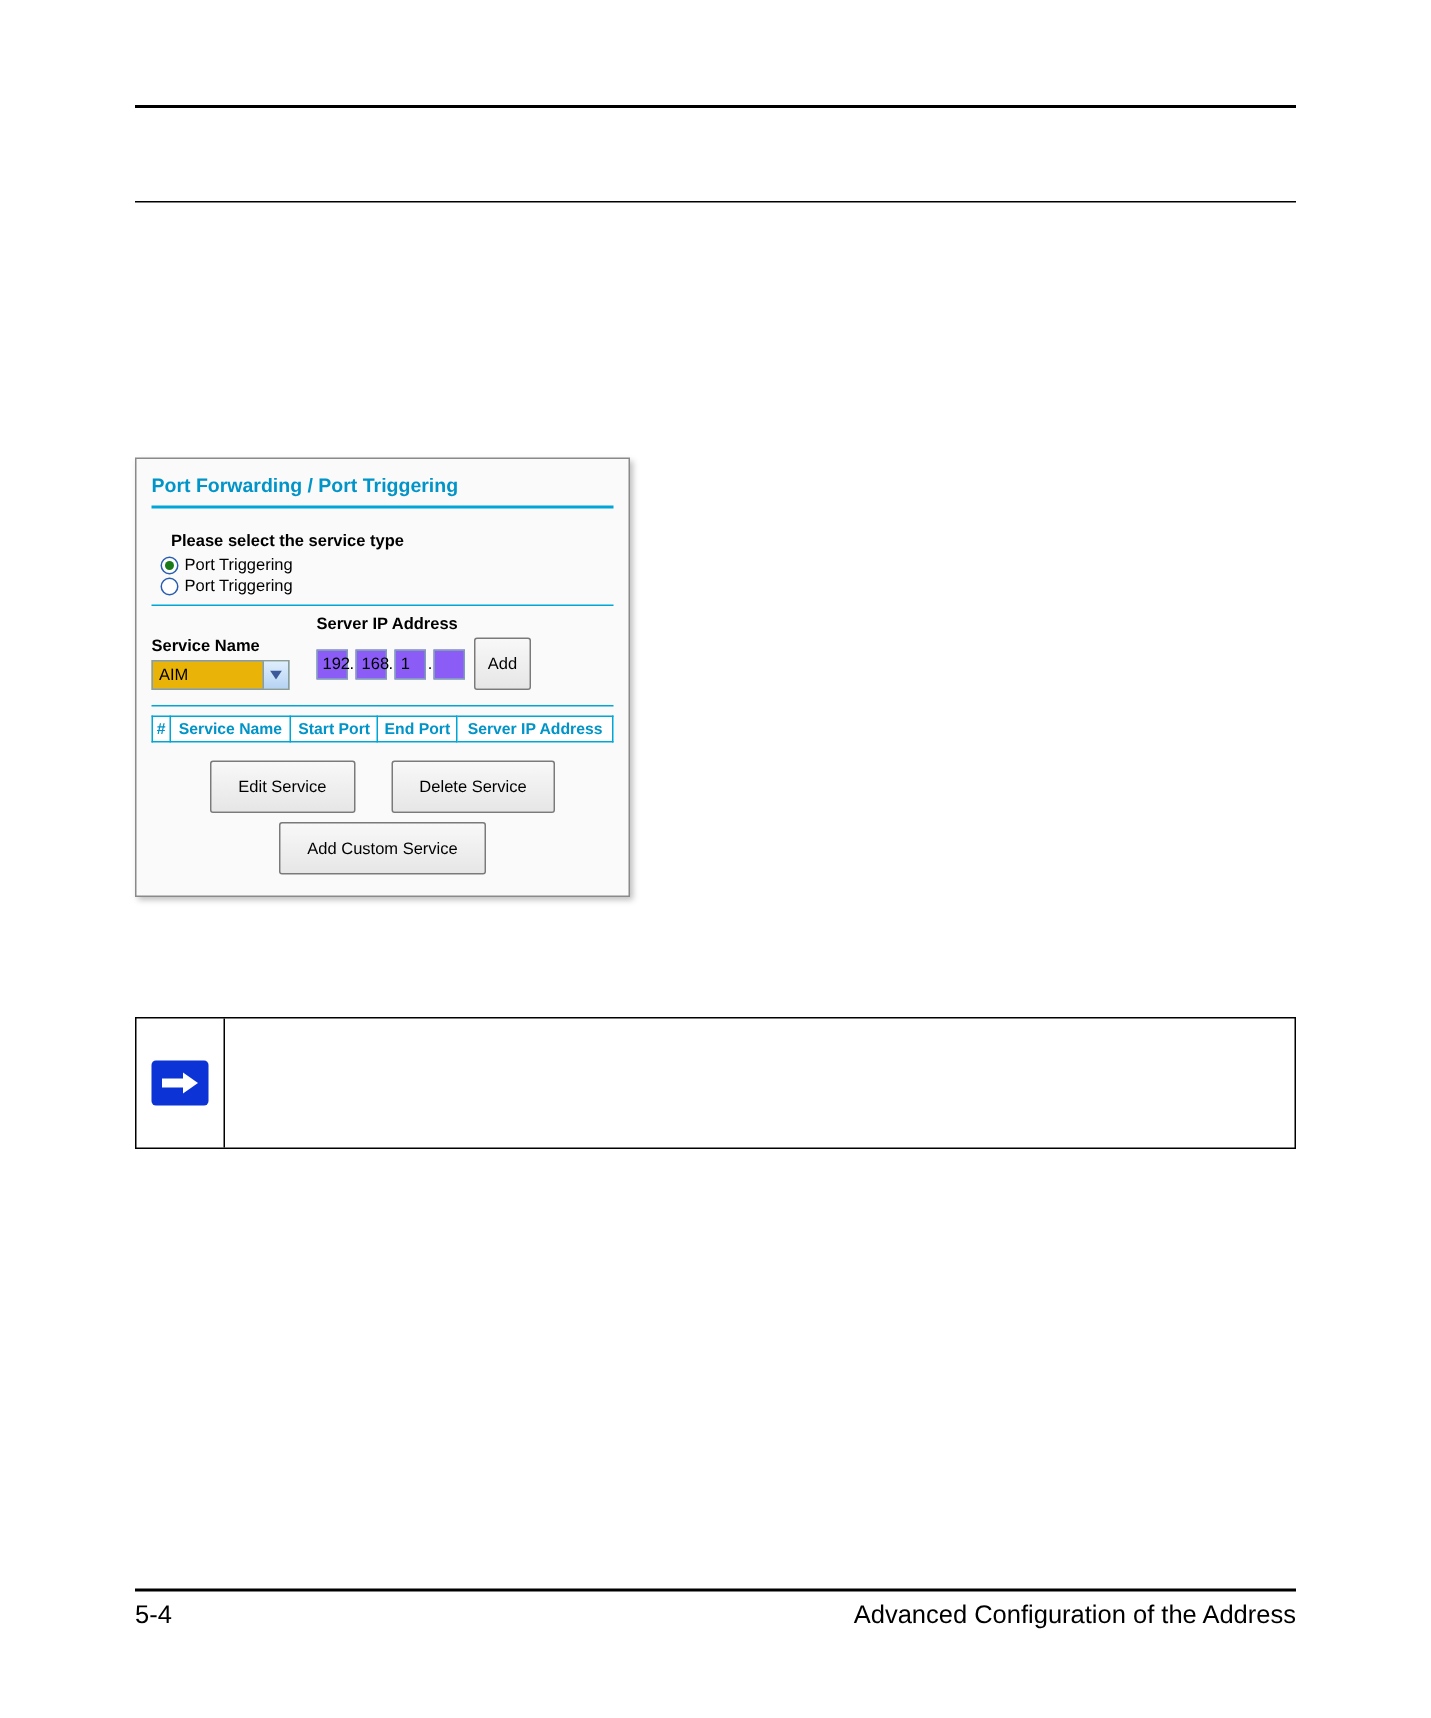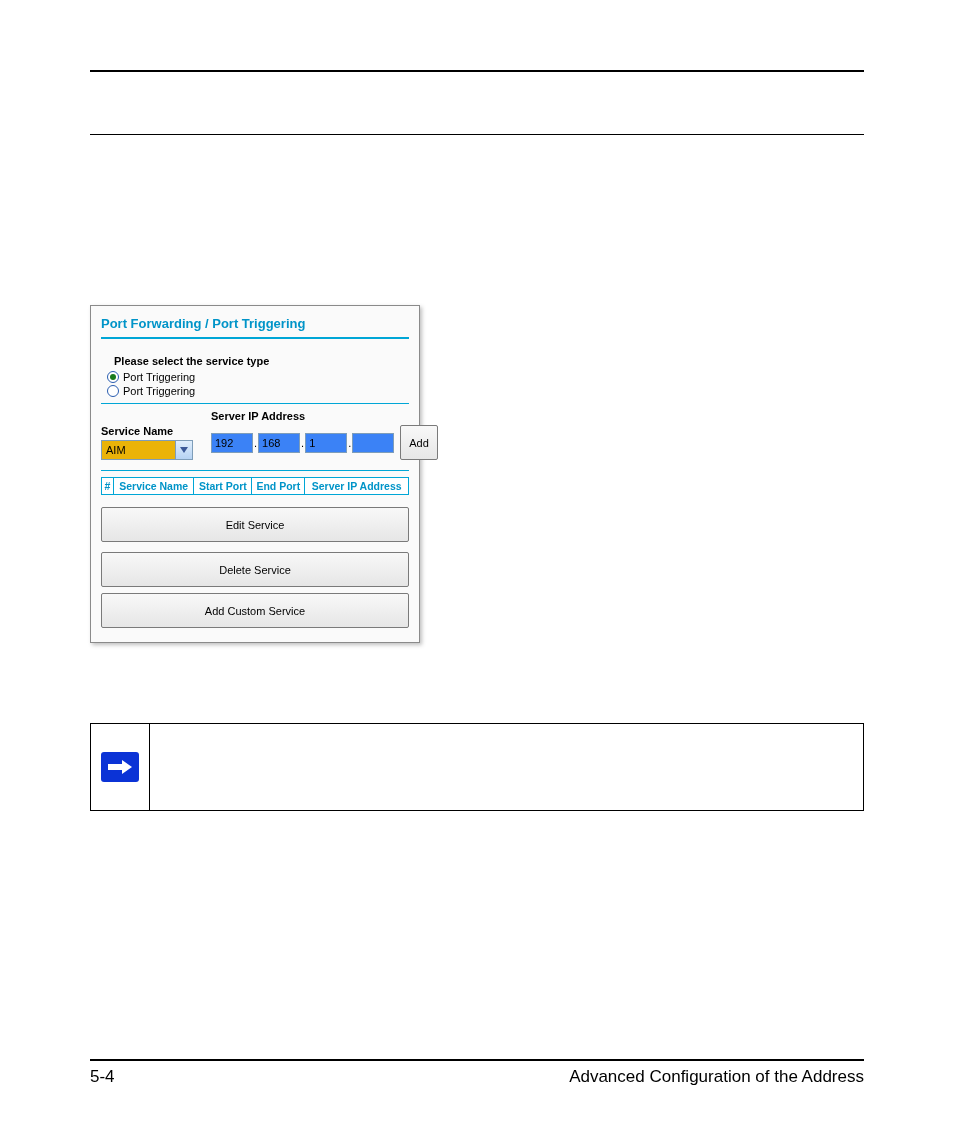--- a/index.html
+++ b/index.html
@@ -108,24 +108,24 @@
     width: 16px;
     height: 18px;
     background: linear-gradient(#dfeefc, #b6d3f3);
     border-left: 1px solid #7e9db9;
     display: flex;
     align-items: center;
     justify-content: center;
   }
   .select-arrow svg { display:block; }
   .ip-box {
-    width: 42px;
+    width: 21px;
     height: 20px;
     border: 1px solid #7e9db9;
-    background: #3b82f6;
+    background: #8b5cf6;
     font-size: 11px;
     padding: 0 3px;
     box-sizing: border-box;
     display: inline-flex;
     align-items: center;
   }
   .dot { padding: 0 1px; }
   .btn {
     border: 1px solid #7a7a7a;
     background: linear-gradient(#f8f8f8, #e6e6e6);
@@ -149,25 +149,24 @@
     color: #0094c8;
     font-weight: bold;
     font-size: 10.5px;
     border: 1px solid #00a6d6;
     padding: 2px 2px;
     background: #fff;
     white-space: nowrap;
   }
   .btn-row {
     display: flex;
-    gap: 10px;
+    gap: 24px;
     justify-content: center;
     margin-top: 12px;
     flex-wrap: wrap;
-    flex-direction: column;
   }
 
   .note-box {
     border: 1px solid #000;
     margin-top: 80px;
     height: 86px;
     display: flex;
     align-items: stretch;
   }
   .note-icon-cell {

